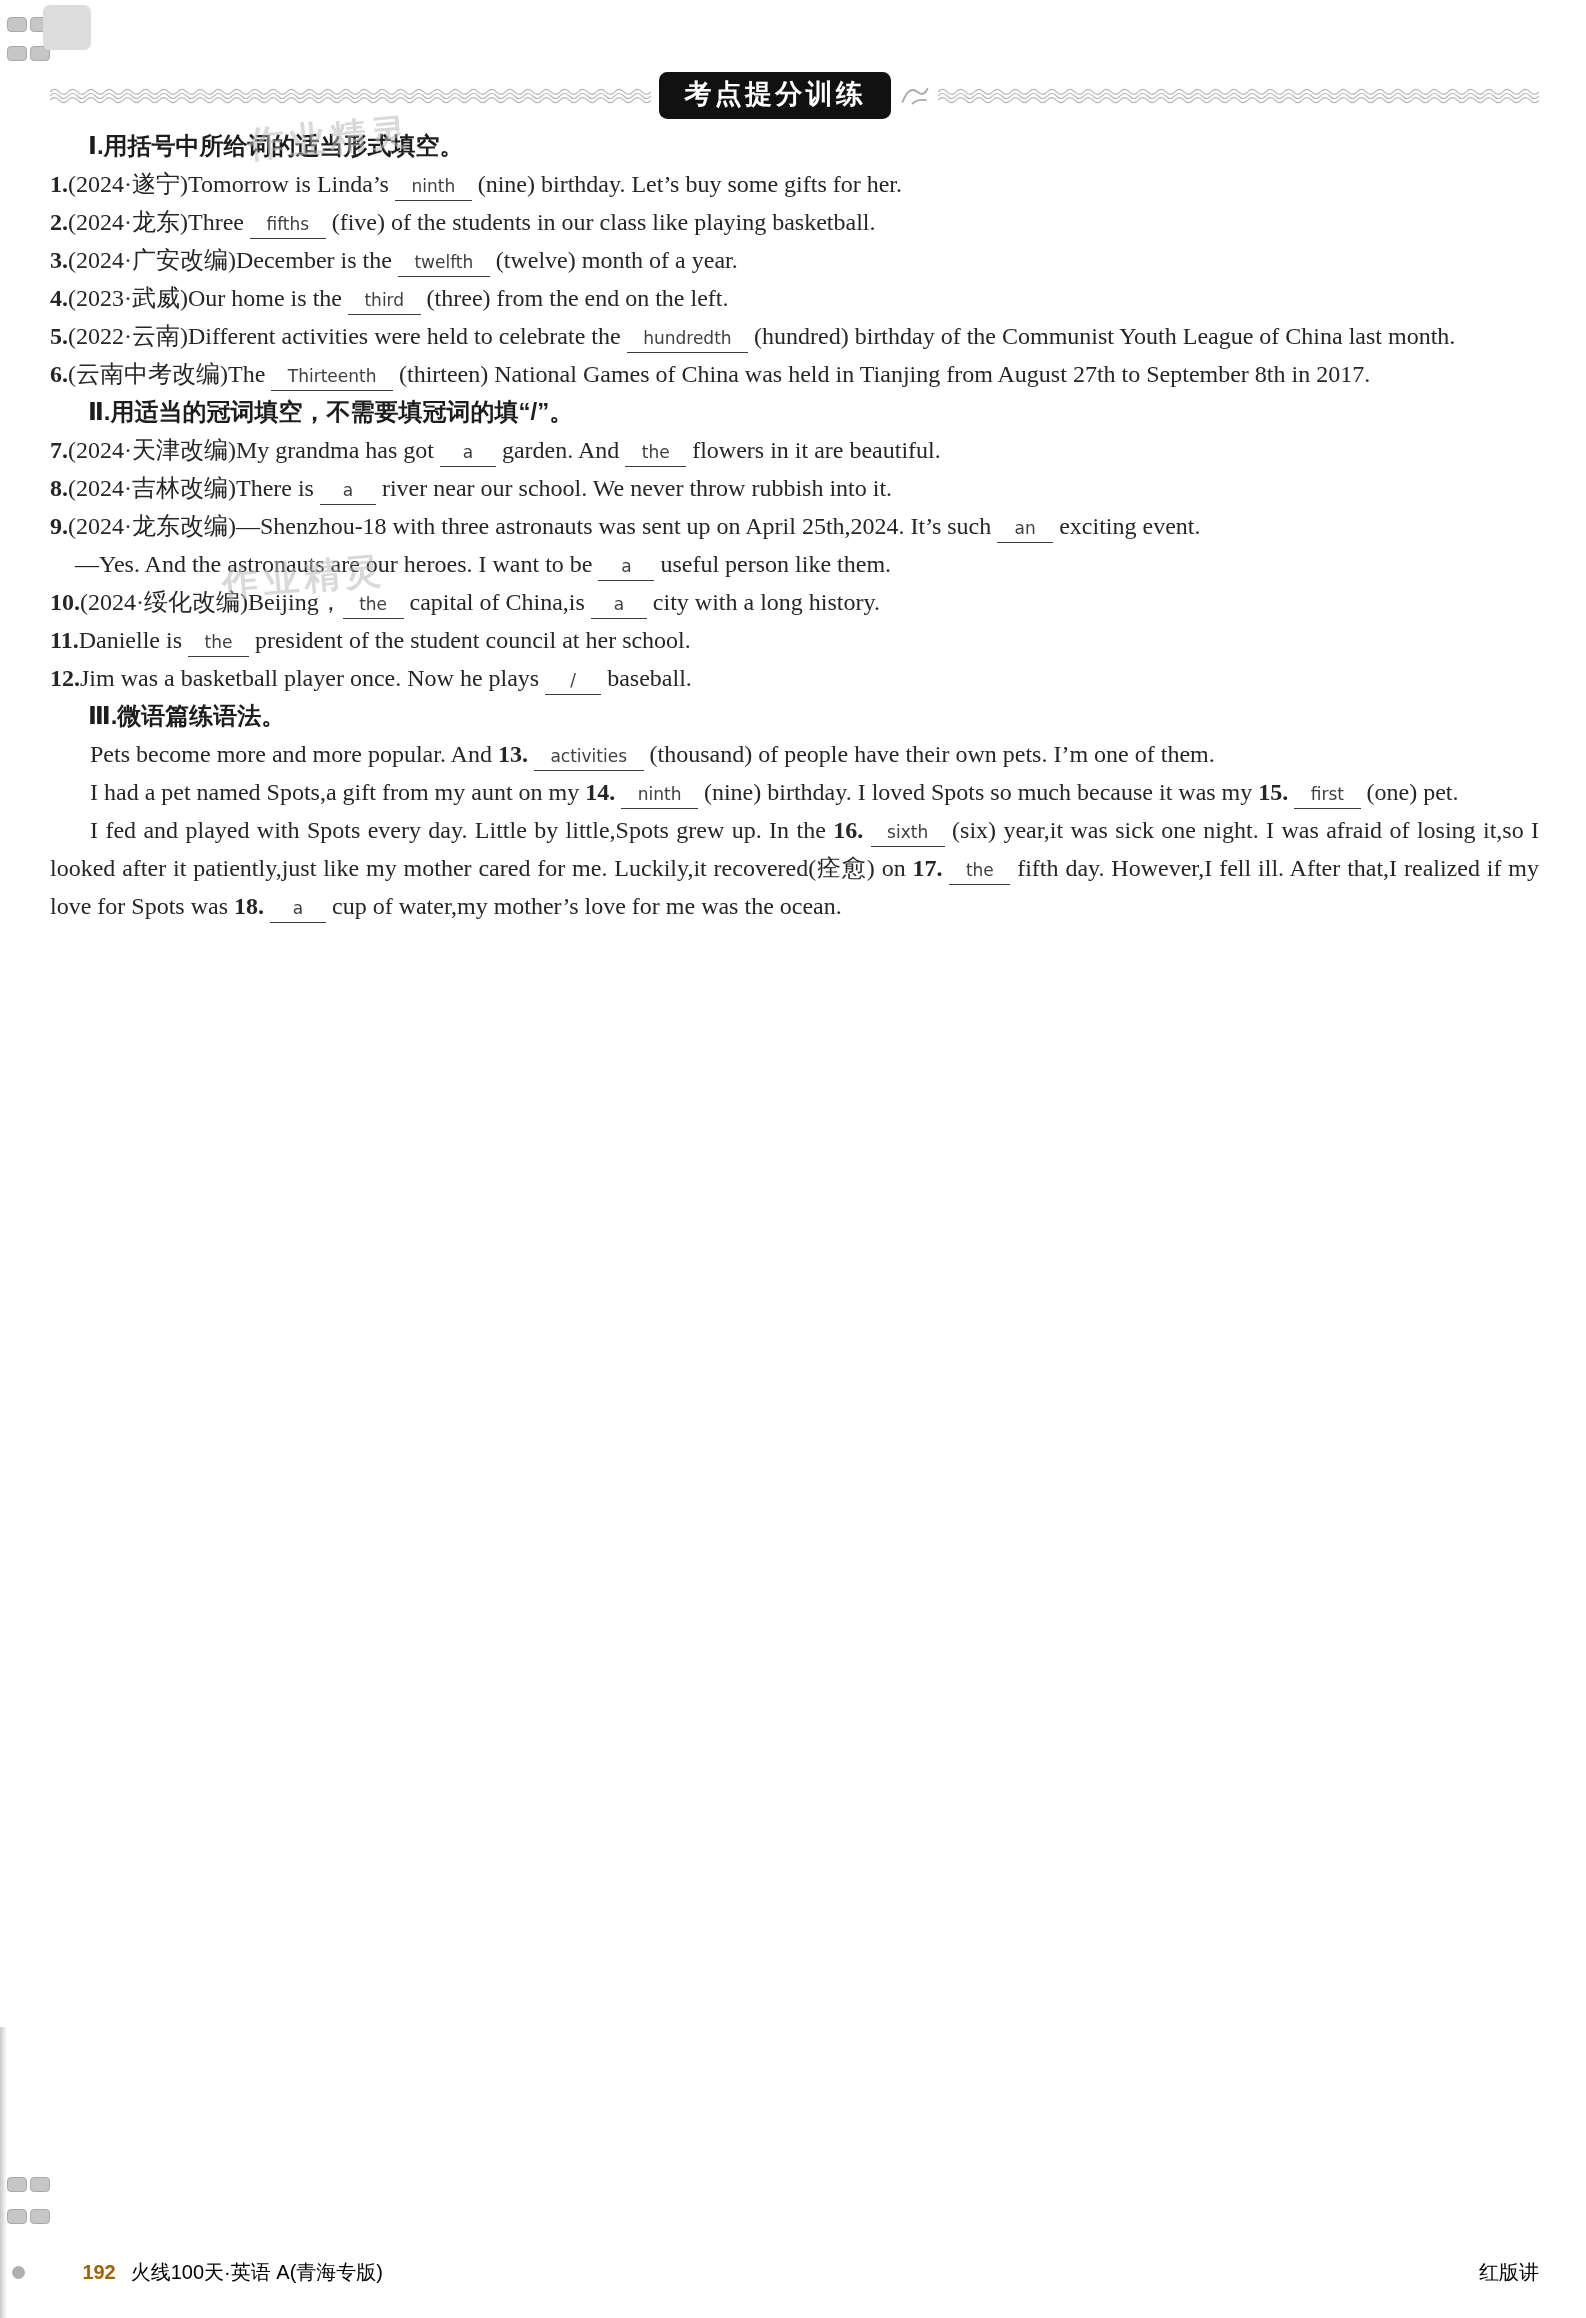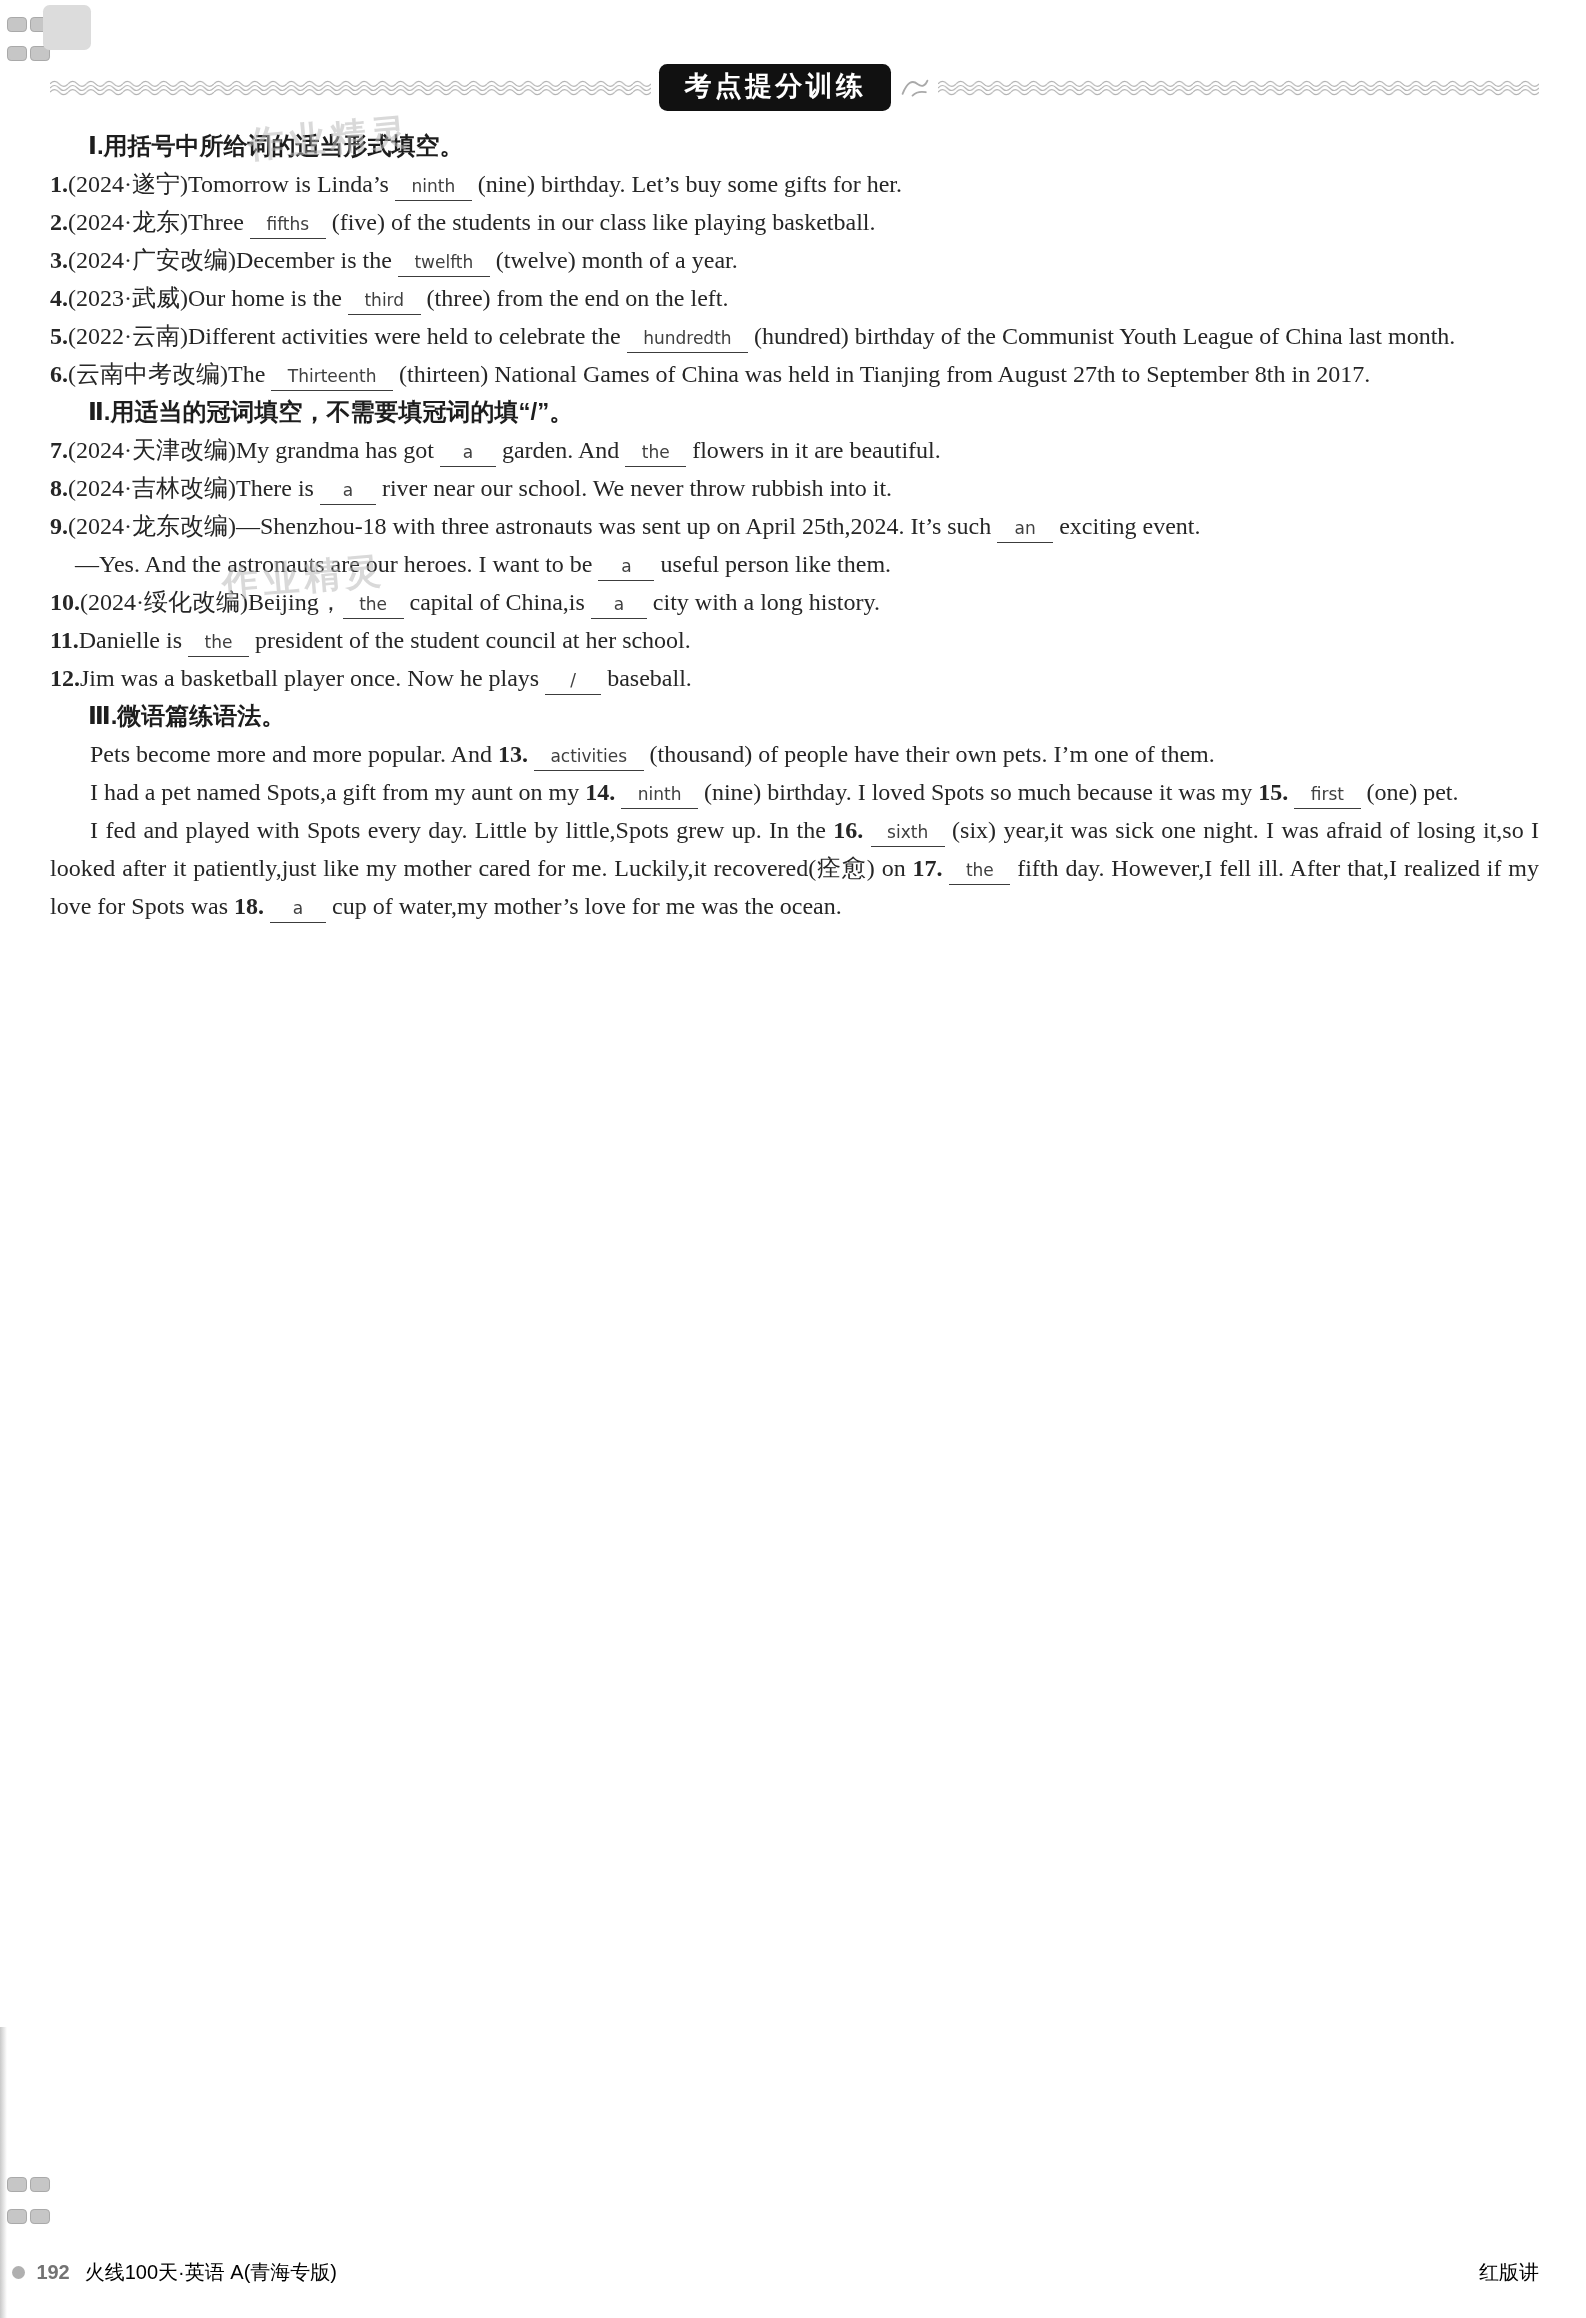--- a/index.html
+++ b/index.html
@@ -23,21 +23,21 @@
   .corner-square{
     position:absolute;left:43px;top:5px;width:48px;height:45px;
     background:#dcdcdc;border-radius:6.6px;
   }
   .edge-smudge{
     position:absolute;left:0;top:2027px;width:6.6px;height:292px;
     background:linear-gradient(to right,#c9c9c9,rgba(255,255,255,0));
   }
   
   .header-row{
-    position:absolute;left:50px;right:48px;top:67px;
+    position:absolute;left:50px;right:48px;top:75px;
     display:flex;align-items:center;gap:8.3px;height:41px;
   }
   .waves{flex:1;height:20px;}
   .banner{
     background:#111111;color:#ffffff;
     font-family:"Liberation Sans","DejaVu Sans",sans-serif;
     font-weight:bold;font-size:27px;letter-spacing:3.3px;
     padding:4.1px 25px 6.6px 25px;border-radius:8.3px;
     white-space:nowrap;
   }
@@ -82,21 +82,21 @@
   footer{
     position:absolute;left:11.6px;right:48px;bottom:33px;
     display:flex;align-items:center;
     font-family:"Liberation Sans","DejaVu Sans",sans-serif;
     font-size:20px;
   }
   .footer-dot{
     width:13.2px;height:13.2px;border-radius:50%;
     background:#b0b0b0;margin-right:11.6px;flex:0 0 auto;
   }
-  .page-num{color:#737373;font-weight:bold;margin-right:15px;}
+  .page-num{color:#a16207;font-weight:bold;margin-right:15px;margin-left:46px;}
   .blue{color:#000000;}
   .spacer{flex:1;}
 </style>
 </head>
 <body>
 
 <div class="page">
 
   <span class="hole" style="left:6.6px;top:16.5px;"></span>
   <span class="hole" style="left:30px;top:16.5px;"></span>

